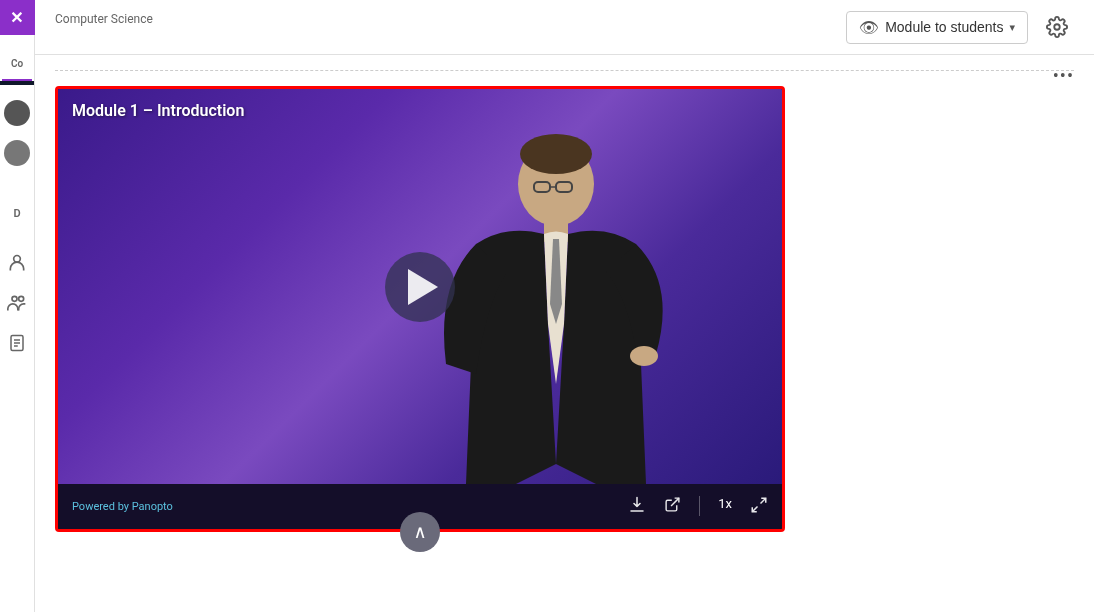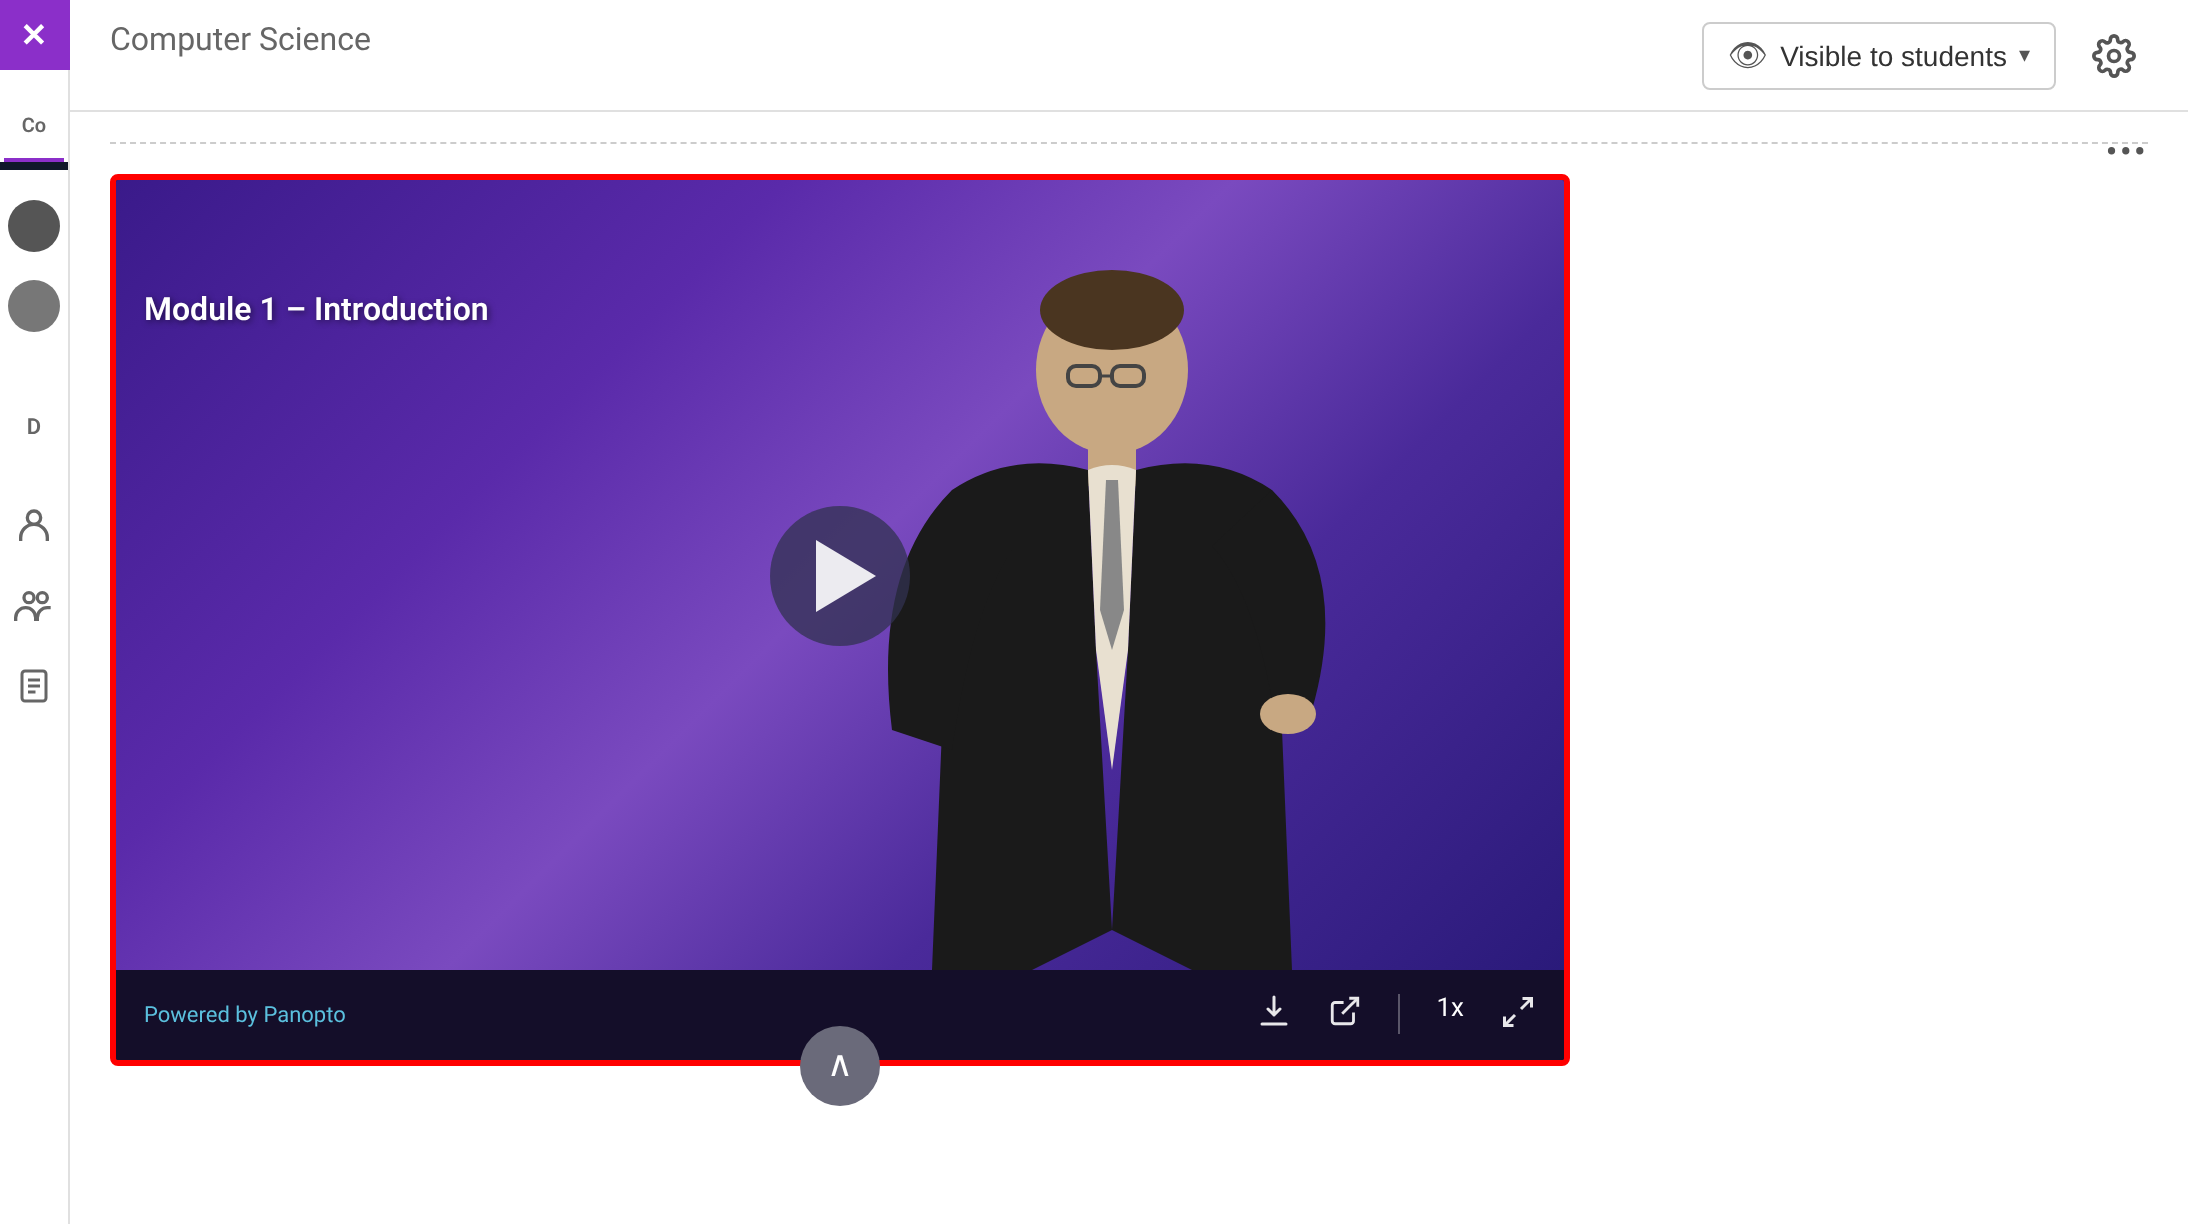--- a/index.html
+++ b/index.html
@@ -88,21 +88,21 @@
       border-bottom: 1px solid #e0e0e0;
       display: flex;
       align-items: center;
       justify-content: space-between;
       flex-shrink: 0;
     }
 
     .header-left {}
 
     .header-breadcrumb {
-      font-size: 16px;
+      font-size: 12px;
       color: #666;
       margin-bottom: 16px;
     }
 
     .header-title {
       font-size: 24px;
       font-weight: 600;
       color: #111;
     }
 
@@ -228,21 +228,20 @@
 
     .video-title-overlay {
       position: absolute;
       top: 12px;
       left: 14px;
       color: #fff;
       font-size: 16px;
       font-weight: 600;
       text-shadow: 1px 1px 3px rgba(0,0,0,0.5);
       z-index: 5;
-      margin-top: 43px;
     }
 
     
     .video-bottom-bar {
       background: rgba(20, 15, 40, 0.92);
       height: 45px;
       display: flex;
       align-items: center;
       padding: 0 14px;
       justify-content: space-between;
@@ -368,21 +367,21 @@
 
 <div class="main">
 
   <div class="header">
     <div class="header-left">
       <div class="header-breadcrumb">Computer Science</div>
     </div>
     <div class="header-right">
       <button class="visible-btn">
         <span class="eye-icon">👁</span>
-        <span>Visible to students</span>
+        <span>Module to students</span>
         <span class="dropdown-arrow">▾</span>
       </button>
       <div class="gear-btn">
         <svg width="22" height="22" viewBox="0 0 24 24" fill="none" stroke="#555" stroke-width="2">
           <circle cx="12" cy="12" r="3"></circle>
           <path d="M19.4 15a1.65 1.65 0 0 0 .33 1.82l.06.06a2 2 0 0 1-2.83 2.83l-.06-.06a1.65 1.65 0 0 0-1.82-.33 1.65 1.65 0 0 0-1 1.51V21a2 2 0 0 1-4 0v-.09A1.65 1.65 0 0 0 9 19.4a1.65 1.65 0 0 0-1.82.33l-.06.06a2 2 0 0 1-2.83-2.83l.06-.06A1.65 1.65 0 0 0 4.68 15a1.65 1.65 0 0 0-1.51-1H3a2 2 0 0 1 0-4h.09A1.65 1.65 0 0 0 4.6 9a1.65 1.65 0 0 0-.33-1.82l-.06-.06a2 2 0 0 1 2.83-2.83l.06.06A1.65 1.65 0 0 0 9 4.68a1.65 1.65 0 0 0 1-1.51V3a2 2 0 0 1 4 0v.09a1.65 1.65 0 0 0 1 1.51 1.65 1.65 0 0 0 1.82-.33l.06-.06a2 2 0 0 1 2.83 2.83l-.06.06A1.65 1.65 0 0 0 19.4 9a1.65 1.65 0 0 0 1.51 1H21a2 2 0 0 1 0 4h-.09a1.65 1.65 0 0 0-1.51 1z"></path>
         </svg>
       </div>
     </div>
   </div>

